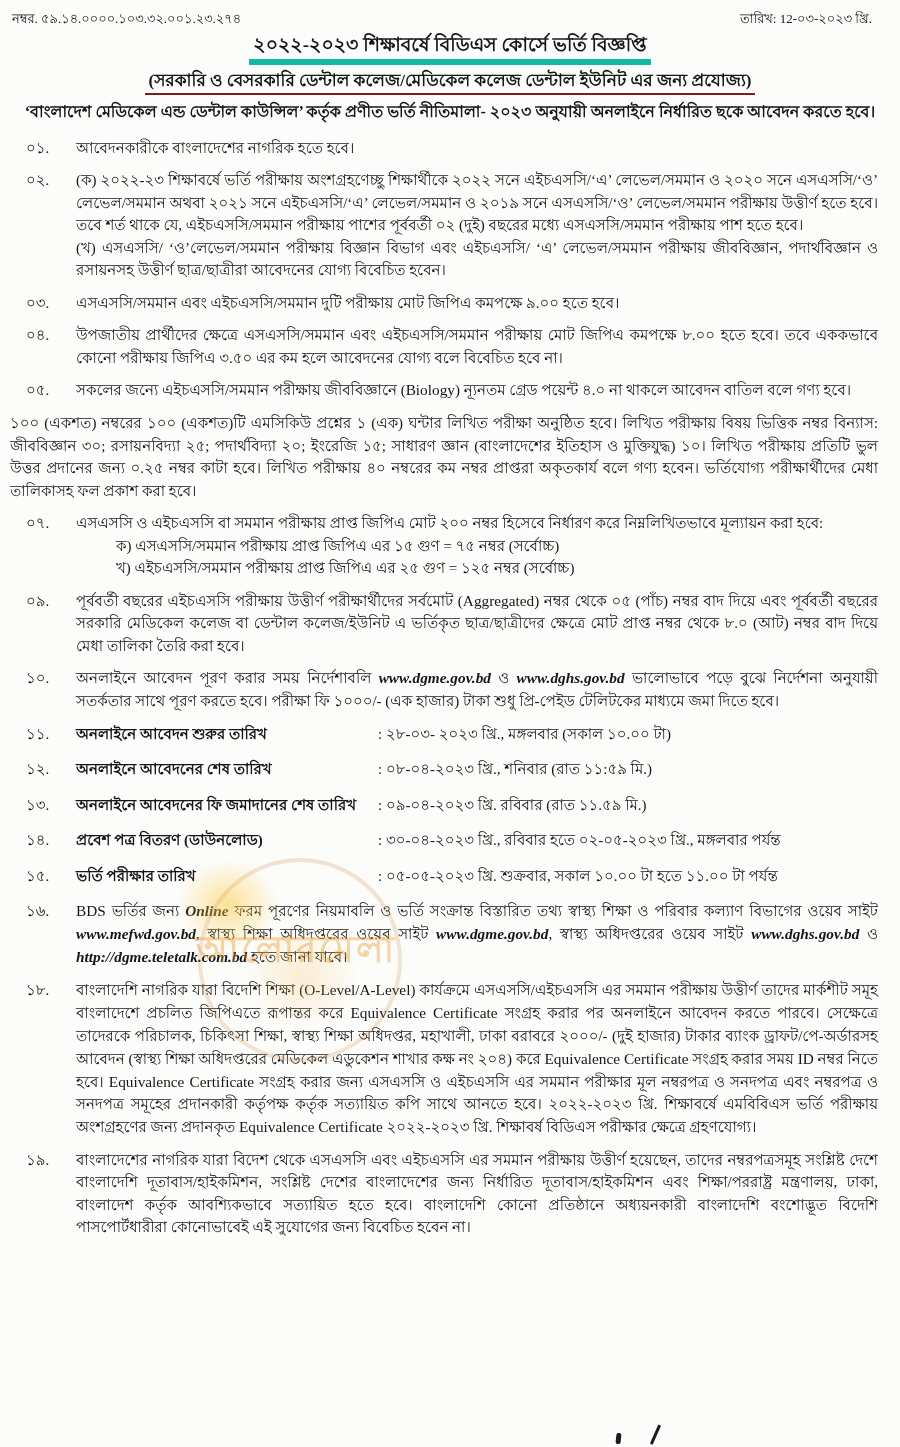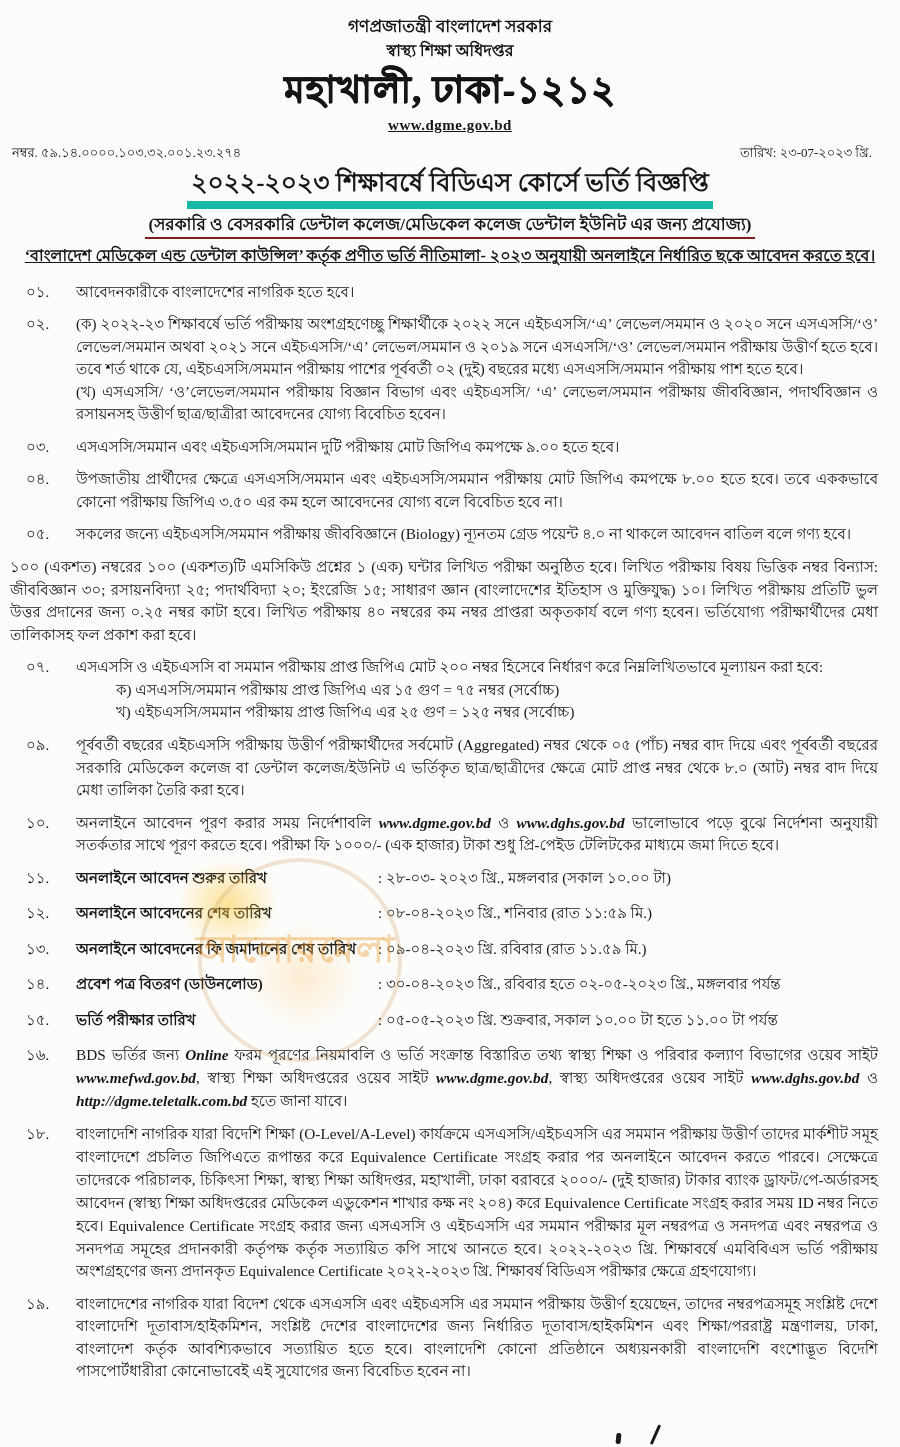--- a/index.html
+++ b/index.html
@@ -16,26 +16,26 @@
   .header { text-align:center; padding-top:16px; line-height:1.25; }
   .h-govt { font-size:17px; font-weight:bold; }
   .h-dept { font-size:16px; font-weight:bold; margin-top:4px; }
   .h-logo { font-size:37px; font-weight:bold; margin-top:6px; letter-spacing:1px;
             text-shadow:0.6px 0 0 #000, 0 0.6px 0 #000; }
   .h-site { font-size:15px; font-weight:bold; text-decoration:underline;
             letter-spacing:0.5px; margin-top:2px; }
   .meta { display:flex; justify-content:space-between;
           padding:9px 28px 0 12px; font-size:13px; }
   .title-block { text-align:center; margin-top:3px; line-height:1.3; }
-  .doc-title { font-size:25px; font-weight:bold; display:inline-block;
-               border-bottom:8px solid #14b8a6; padding:0 4px 1px; }
+  .doc-title { font-size:19px; font-weight:bold; display:inline-block;
+               border-bottom:6px solid #14b8a6; padding:0 4px 1px; }
   .doc-subtitle-wrap { margin-top:5px; }
   .doc-subtitle { font-size:17px; font-weight:bold; display:inline-block;
                   border-bottom:2px solid #7f1d1d; padding:0 3px 1px; }
-  .doc-intro { font-size:16px; font-weight:bold; margin-top:7px; padding:0 12px;text-decoration:underline; }
+  .doc-intro { font-size:16px; font-weight:bold; margin-top:7px; padding:0 12px; }
   .list { padding:14px 22px 0 10px; }
   .item-row { display:flex; margin-bottom:10px; }
   .item-row.kv-row { margin-bottom:13px;justify-content:center; }
   .item-no { flex:0 0 50px; padding-left:16px; font-size:15px; line-height:1.5; }
   .item-body { flex:1; font-size:15px; line-height:1.5; }
   .para { text-align:justify; }
   .sub { padding-left:40px; }
   .kv { display:flex; }
   .kv-label { font-weight:bold; flex:0 0 302px; }
   .kv-value { flex:1; }
@@ -65,30 +65,24 @@
 
 <div class="page">
 
   <div class="watermark">
     <div class="wm-glow1"></div>
     <div class="wm-glow2"></div>
     <div class="wm-circle"></div>
     <div class="wm-text">আলোরমেলা</div>
   </div>
 
-  <div class="header">
-    <div class="h-govt">গণপ্রজাতন্ত্রী বাংলাদেশ সরকার</div>
-    <div class="h-dept">স্বাস্থ্য শিক্ষা অধিদপ্তর</div>
-    <div class="h-logo">মহাখালী, ঢাকা-১২১২</div>
-    <div class="h-site">www.dgme.gov.bd</div>
-  </div>
 
   <div class="meta">
     <span>নম্বর. ৫৯.১৪.০০০০.১০৩.৩২.০০১.২৩.২৭৪</span>
-    <span>তারিখ: ২৩-07-২০২৩ খ্রি.</span>
+    <span>তারিখ: 12-০৩-২০২৩ খ্রি.</span>
   </div>
 
   <div class="title-block">
     <div><span class="doc-title">২০২২-২০২৩ শিক্ষাবর্ষে বিডিএস কোর্সে ভর্তি বিজ্ঞপ্তি</span></div>
     <div class="doc-subtitle-wrap"><span class="doc-subtitle">(সরকারি ও বেসরকারি ডেন্টাল কলেজ/মেডিকেল কলেজ ডেন্টাল ইউনিট এর জন্য প্রযোজ্য)</span></div>
     <div class="doc-intro">‘বাংলাদেশ মেডিকেল এন্ড ডেন্টাল কাউন্সিল’ কর্তৃক প্রণীত ভর্তি নীতিমালা- ২০২৩ অনুযায়ী অনলাইনে নির্ধারিত ছকে আবেদন করতে হবে।</div>
   </div>
 
   <div class="list">
       <div class="item-row">

